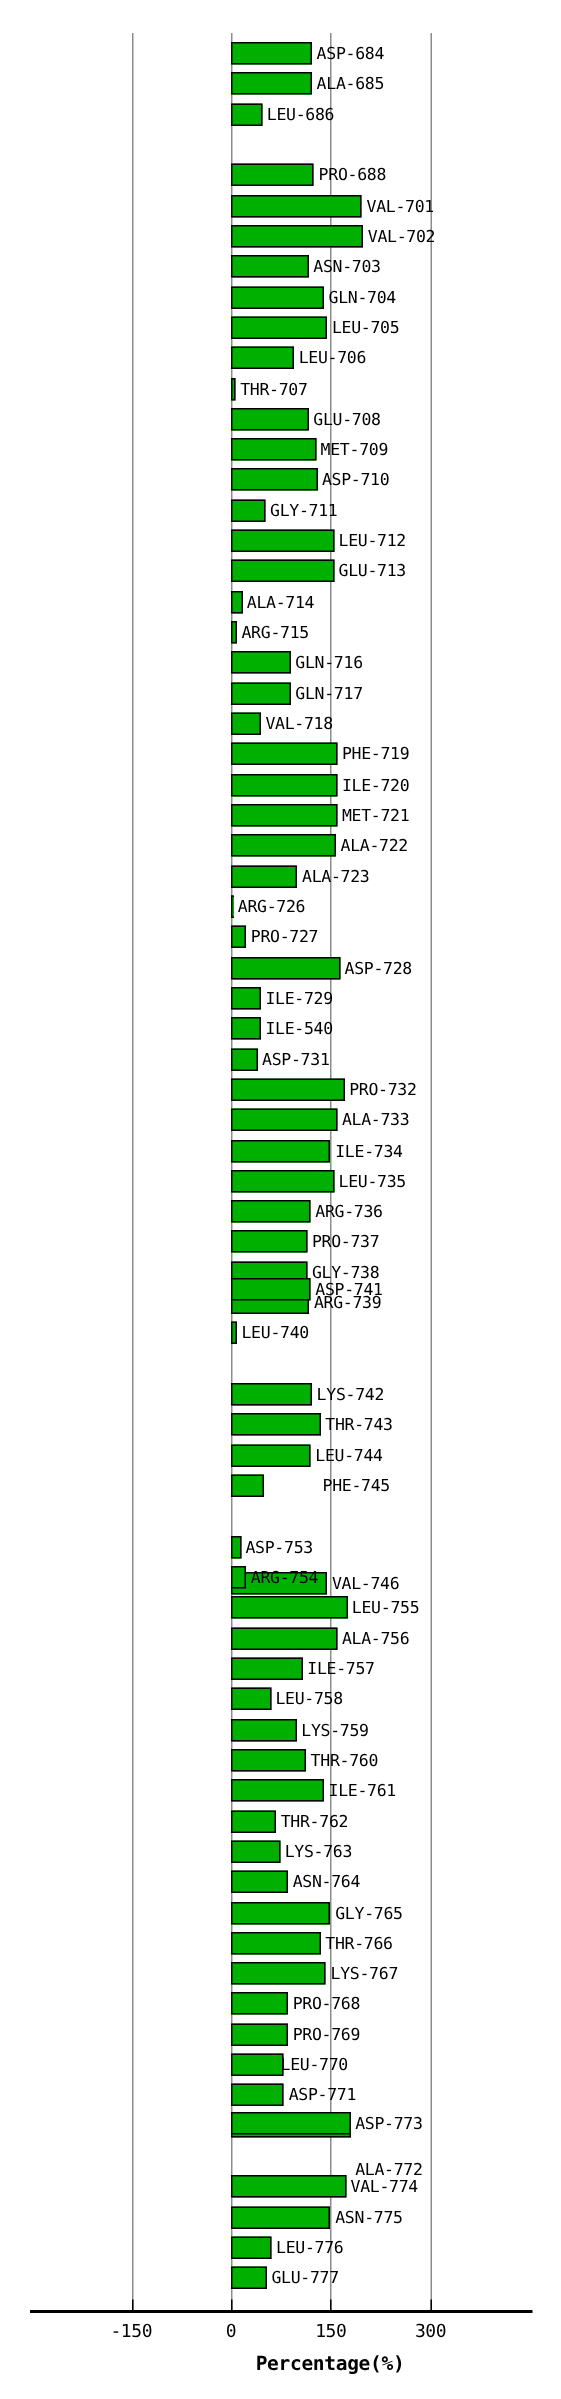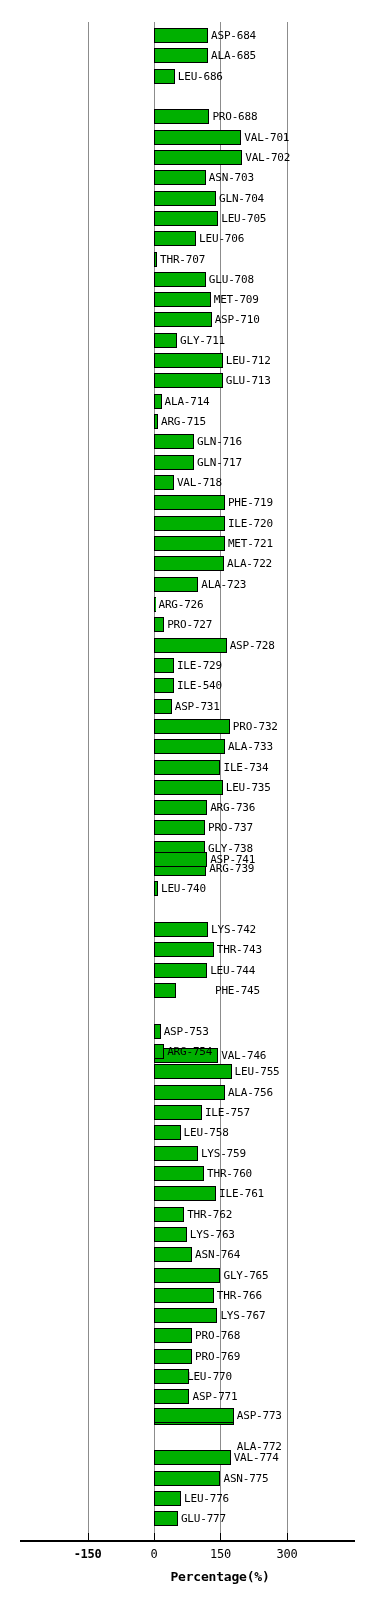--- a/index.html
+++ b/index.html
@@ -414,21 +414,21 @@
       <div class="bar-row" style="top: 1509.36px;">
         <div class="bar" title="GLU-777: 54%" style="left: 154px; width: 23.9382px; background: rgb(0, 176, 0); border-color: rgb(0, 0, 0);"></div>
         <div class="bar-label" style="left: 180.938px;">GLU-777</div>
       </div>
     </div>
 
   <div id="x-axis-line"></div>
 
   <div id="axis-ticks">
       <div class="tick-mark" style="left: 87.505px;"></div>
-      <div class="tick-label" style="left: 87.505px; font-weight: bold;">-150</div>
+      <div class="tick-label" style="left: 87.505px;">-150</div>
       <div class="tick-mark" style="left: 154px;"></div>
       <div class="tick-label" style="left: 154px;">0</div>
       <div class="tick-mark" style="left: 220.495px;"></div>
       <div class="tick-label" style="left: 220.495px;">150</div>
       <div class="tick-mark" style="left: 286.99px;"></div>
       <div class="tick-label" style="left: 286.99px;">300</div>
     </div>
 
   <div id="x-axis-title">Percentage(%)</div>
 

